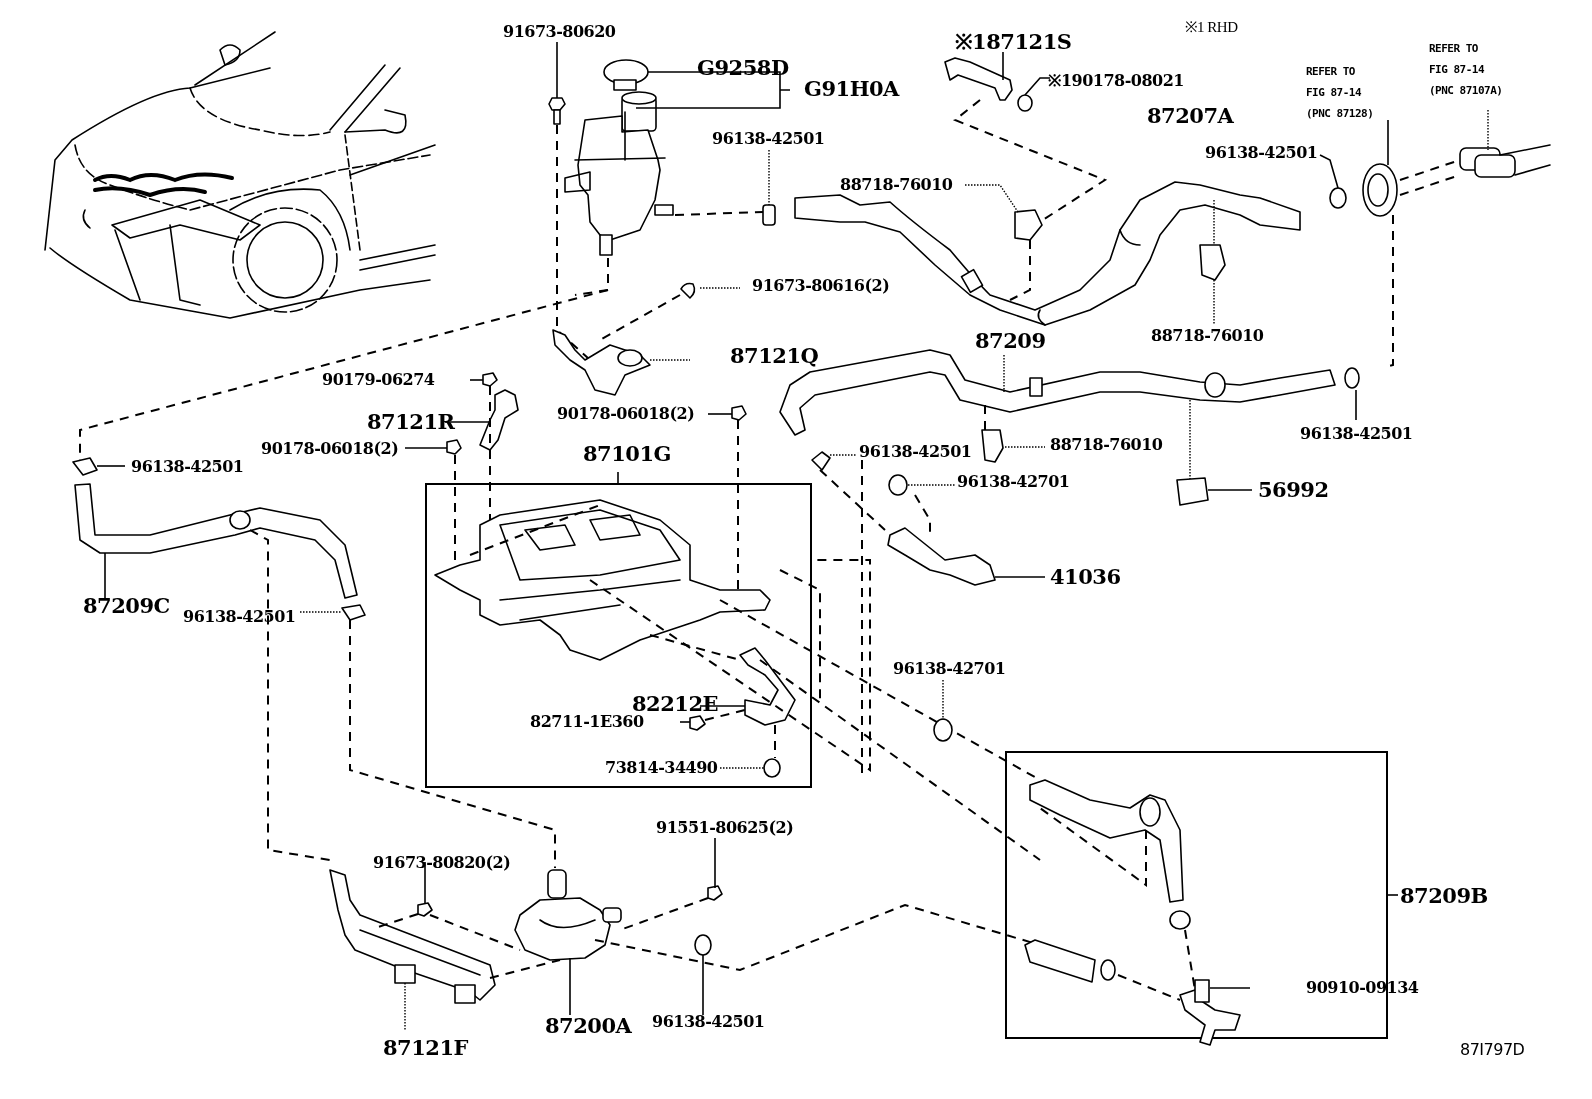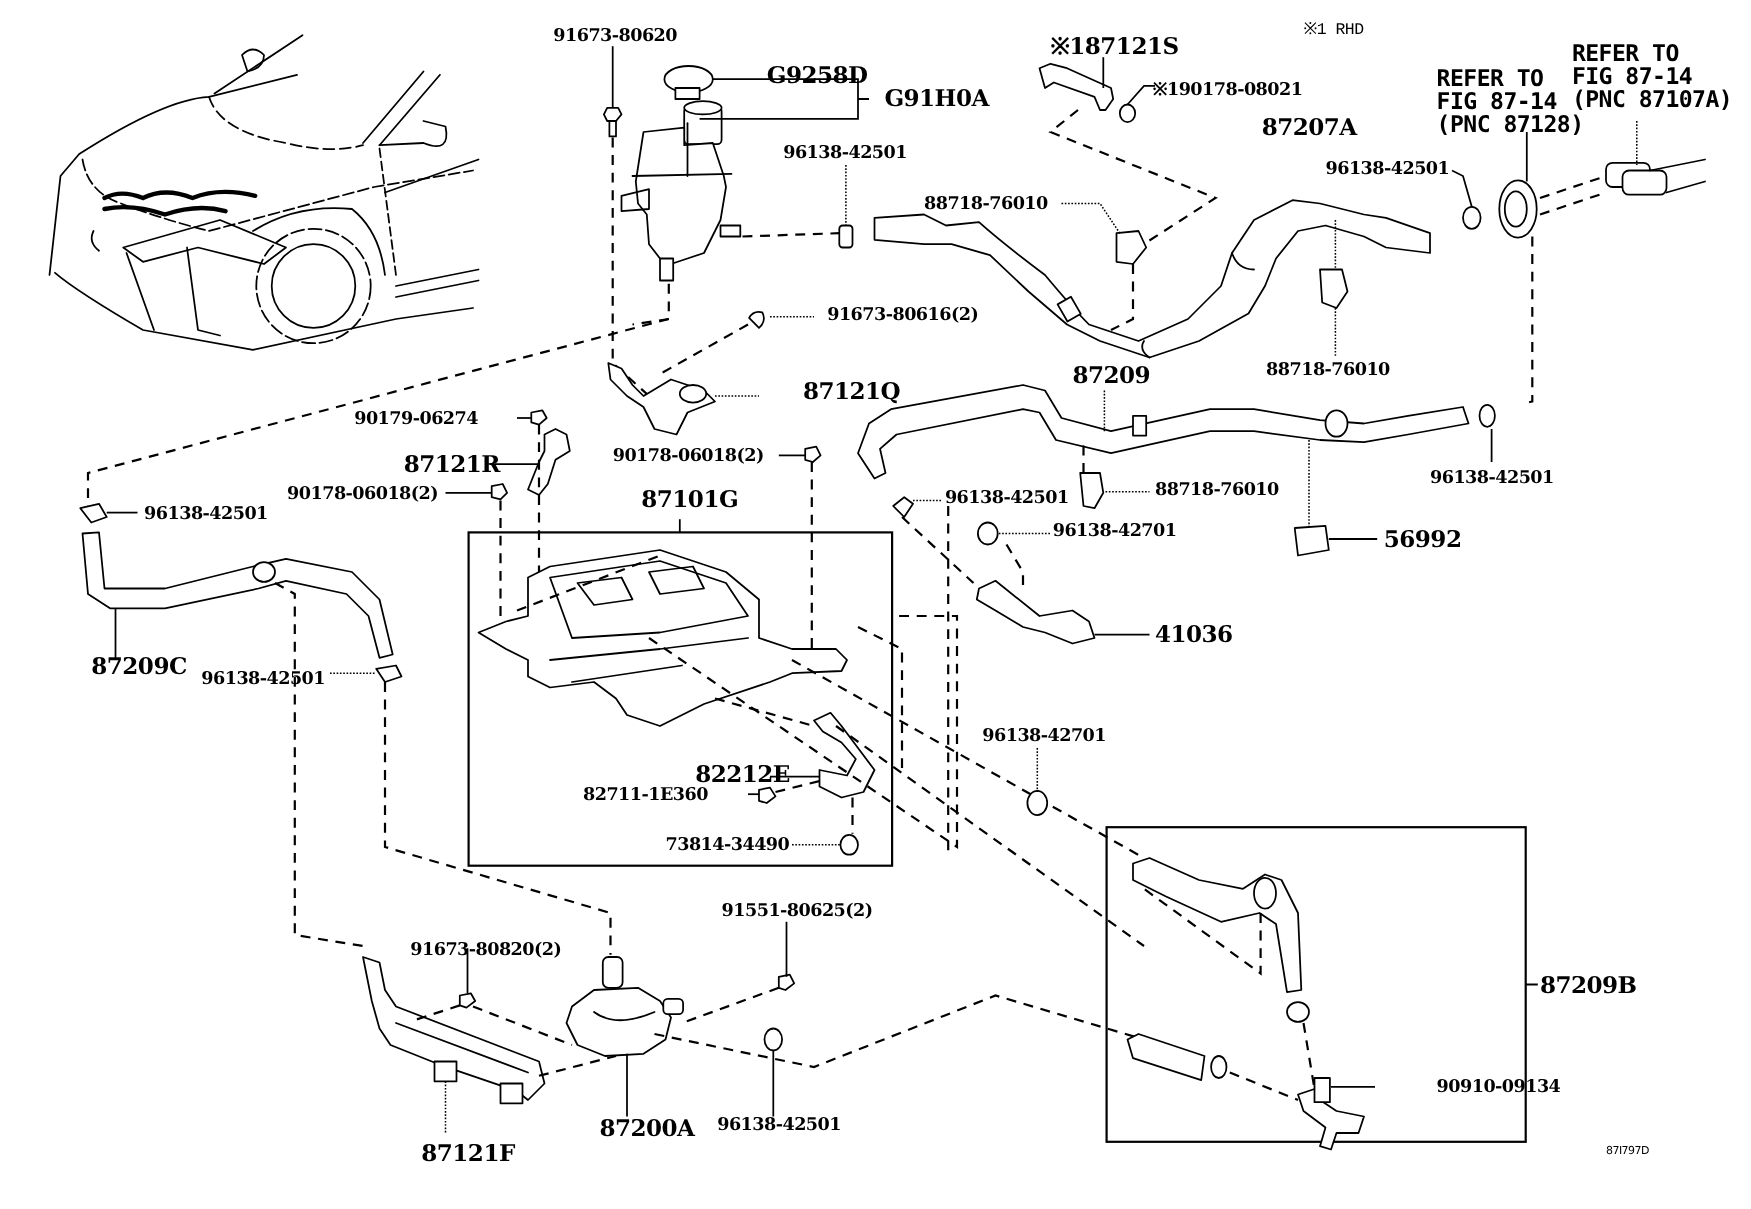--- a/index.html
+++ b/index.html
@@ -3,23 +3,23 @@
 <meta charset="utf-8">
 <style>
   html, body { margin: 0; padding: 0; background: #ffffff; }
   body { width: 1592px; height: 1099px; position: relative; overflow: hidden;
          font-family: "Liberation Sans Narrow", "Liberation Sans", sans-serif; }
   #diagram { position: absolute; left: 0; top: 0; width: 1592px; height: 1099px; }
   .lbl { position: absolute; color: #000; font-family: "DejaVu Serif", serif;
          font-weight: bold; white-space: nowrap; line-height: 1; letter-spacing: -0.5px; }
   .sm { font-size: 16px; text-align: center; }
   .lg { font-size: 21px; }
-  .ref { font-family: "DejaVu Sans Mono", monospace; font-weight: bold; font-size: 21px; line-height: 21px; letter-spacing: -0.5px; }
-  .note { font-family: Liberation Mono, monospace; font-weight: normal; font-size: 15px; }
-  .figid { font-family: "DejaVu Sans", sans-serif; font-weight: normal; font-size: 10px; }
+  .ref { font-family: "DejaVu Sans Mono", monospace; font-weight: bold; font-size: 11px; line-height: 21px; letter-spacing: -0.5px; }
+  .note { font-family: Liberation Serif, serif; font-weight: normal; font-size: 15px; }
+  .figid { font-family: "DejaVu Sans", sans-serif; font-weight: normal; font-size: 16px; }
   svg .p { fill: #fff; stroke: #000; stroke-width: 1.6; stroke-linejoin: round; }
   svg .pn { fill: none; stroke: #000; stroke-width: 1.6; stroke-linejoin: round; stroke-linecap: round; }
   svg .thk { fill: none; stroke: #000; stroke-width: 4; stroke-linecap: round; }
   svg .dash { fill: none; stroke: #000; stroke-width: 2; stroke-dasharray: 9 7; }
   svg .dot { fill: none; stroke: #000; stroke-width: 1.4; stroke-dasharray: 1.5 1.5; }
   svg .lead { fill: none; stroke: #000; stroke-width: 1.6; }
   svg .box { fill: none; stroke: #000; stroke-width: 2; }
 </style>
 </head>
 <body>

